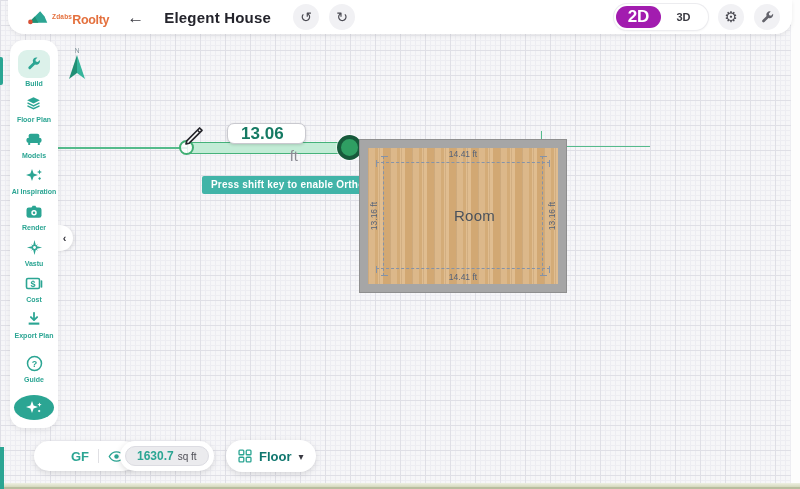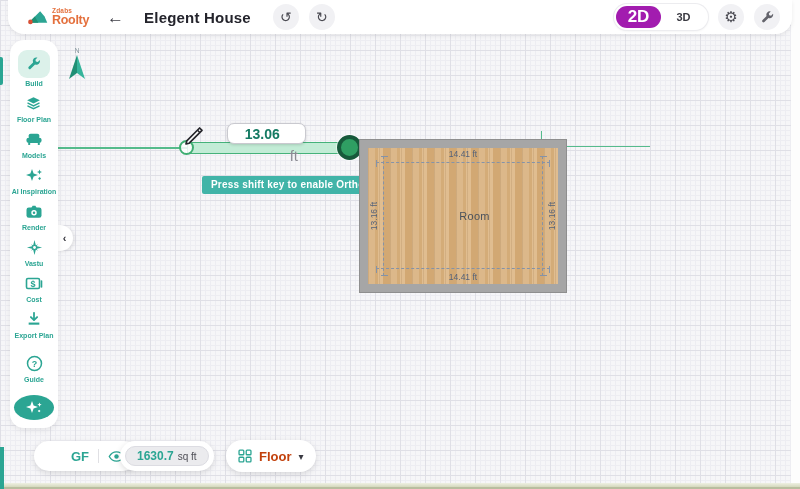--- a/index.html
+++ b/index.html
@@ -19,21 +19,21 @@
   .edge-right { position:absolute; right:0; top:0; width:9px; height:489px; background:#fdfdfd; }
   .edge-bottom { position:absolute; left:0; bottom:0; width:800px; height:6px;
     background:linear-gradient(#eef0e2,#d4d8bd); border-bottom:2px solid #b9bd9f; }
   .edge-teal { position:absolute; left:0; bottom:0; width:4px; height:42px; background:#2ba593; z-index:30; }
 
   
   .topbar { position:absolute; left:8px; right:8px; top:0; height:34px; background:#fff;
     border-radius:0 0 16px 16px; box-shadow:0 2px 4px rgba(0,0,0,.07);
     display:flex; align-items:center; padding:0 12px 0 18px; z-index:40; }
   .logo { display:flex; align-items:flex-end; gap:3px; }
-  .logo-txt { display:flex; flex-direction:column; line-height:1; }
+  .logo-txt { display:flex; line-height:1; }
   .logo-top { font-size:6.5px; font-weight:700; color:#e4703d; letter-spacing:.2px; }
   .logo-main { font-size:12.5px; font-weight:800; color:#e4703d; letter-spacing:-.3px; }
   .back-btn { margin-left:18px; font-size:17px; color:#3c3c44; cursor:pointer; line-height:1; }
   .doc-title { margin-left:20px; font-size:15px; font-weight:700; color:#24242c; letter-spacing:.2px; }
   .circle-btn { width:26px; height:26px; border-radius:50%; background:#f1f1f4; color:#4a4a52;
     display:flex; align-items:center; justify-content:center; font-size:14px; cursor:pointer; }
   .undo { margin-left:22px; } .redo { margin-left:10px; }
   .tb-right { margin-left:auto; display:flex; align-items:center; gap:10px; }
   .view-toggle { width:94px; height:26px; background:#fff; border-radius:13px;
     box-shadow:0 0 0 1px #ececef, 0 1px 3px rgba(0,0,0,.08);
@@ -69,21 +69,21 @@
   .draw-wall { position:absolute; left:187px; top:142px; width:162px; height:12px;
     background:#c2ecd6; border:1.5px solid #45b27a; border-radius:2px; }
   .pencil-base { position:absolute; left:179px; top:140px; width:15px; height:15px; border-radius:50%;
     border:2px solid #3fae72; background:rgba(255,255,255,.85); }
   .pencil { position:absolute; left:181px; top:123px; width:26px; height:26px; }
   .node-handle { position:absolute; left:337px; top:135px; width:25px; height:25px; border-radius:50%;
     background:#2f9e63; border:4.5px solid #17593b; box-shadow:0 0 0 1px rgba(255,255,255,.5); cursor:grab; }
   .measure-box { position:absolute; left:227px; top:123px; width:79px; height:21px; background:#fff;
     border:1px solid #c9c9cf; border-radius:7px; box-shadow:0 1px 3px rgba(0,0,0,.15);
     display:flex; align-items:center; padding:0 7px; }
-  .measure-val { flex:1; text-align:center; font-size:14px; font-weight:700; color:#157a63; }
+  .measure-val { flex:1; text-align:center; font-size:17px; font-weight:700; color:#157a63; }
   .measure-unit { font-size:15px; color:#8a8a92;margin-top:43px; }
   .tooltip { position:absolute; left:202px; top:176px; background:#41b4a8; color:#fff;
     font-size:10px; font-weight:700; padding:3px 9px 4px; border-radius:2px; letter-spacing:.2px; white-space:nowrap; }
 
   
   .room { position:absolute; left:360px; top:140px; width:206px; height:152px;
     border:8px solid #a6a6a6; outline:1px solid #8f8f8f;
     background:
       repeating-linear-gradient(90deg, rgba(120,85,45,.14) 0 1px, transparent 1px 11px),
       repeating-linear-gradient(90deg,#dcb88a 0 7px,#d4ac78 7px 10px,#e0bd90 10px 15px,#d2a873 15px 22px);
@@ -98,36 +98,36 @@
   .dimline-h { position:absolute; left:8px; right:8px; height:0; border-top:1px dashed #8593a8; }
   .dimline-h.t { top:14px; } .dimline-h.b { bottom:15px; }
   .dimline-h::before, .dimline-h::after { content:""; position:absolute; top:-3px; width:1px; height:7px; background:#8593a8; }
   .dimline-h::before { left:0; } .dimline-h::after { right:0; }
   .dimline-v { position:absolute; top:8px; bottom:8px; width:0; border-left:1px dashed #8593a8; }
   .dimline-v.l { left:15px; } .dimline-v.r { right:15px; }
   .dimline-v::before, .dimline-v::after { content:""; position:absolute; left:-3px; width:7px; height:1px; background:#8593a8; }
   .dimline-v::before { top:0; } .dimline-v::after { bottom:0; }
   .room-label { position:absolute; left:0; right:0; top:50%; transform:translateY(-52%);
     text-align:center; color:#4a525c; }
-  .room-name { font-size:11px; letter-spacing:.3px;padding-left:23px; }
+  .room-name { font-size:15px; letter-spacing:.3px;padding-left:23px; }
   .room-area { font-size:11px; margin-top:2px; }
 
   
   .pill { position:absolute; background:#fff; border-radius:16px; box-shadow:0 2px 6px rgba(0,0,0,.13);
     display:flex; align-items:center; z-index:30; }
   .pill-gf { left:34px; top:441px; height:30px; padding:0 13px; gap:9px; }
   .gf-txt { font-size:13px; font-weight:700; color:#2ba593;margin-left:24px; }
   .gf-div { width:1px; height:14px; background:#e0e0e4; }
   .pill-area { left:120px; top:441px; height:30px; padding:0 5px; }
   .area-inner { background:#ebebee; border:1px solid #dcdce2; border-radius:11px; padding:2px 11px;
     display:flex; align-items:center; gap:4px; }
   .area-val { font-size:12px; font-weight:700; color:#2ba593; }
   .area-unit { font-size:10px; color:#4e4e56; }
   .pill-floor { left:226px; top:440px; height:32px; padding:0 12px; gap:7px; cursor:pointer; }
-  .floor-txt { font-size:13px; font-weight:700; color:#c2410c; }
+  .floor-txt { font-size:13px; font-weight:700; color:#0f766e; }
   .caret { font-size:10px; color:#3a3a42; }
 </style>
 </head>
 <body>
 
 <div class="stage">
 
   <div class="topbar">
     <div class="logo">
       <svg width="23" height="19" viewBox="0 0 26 20">

